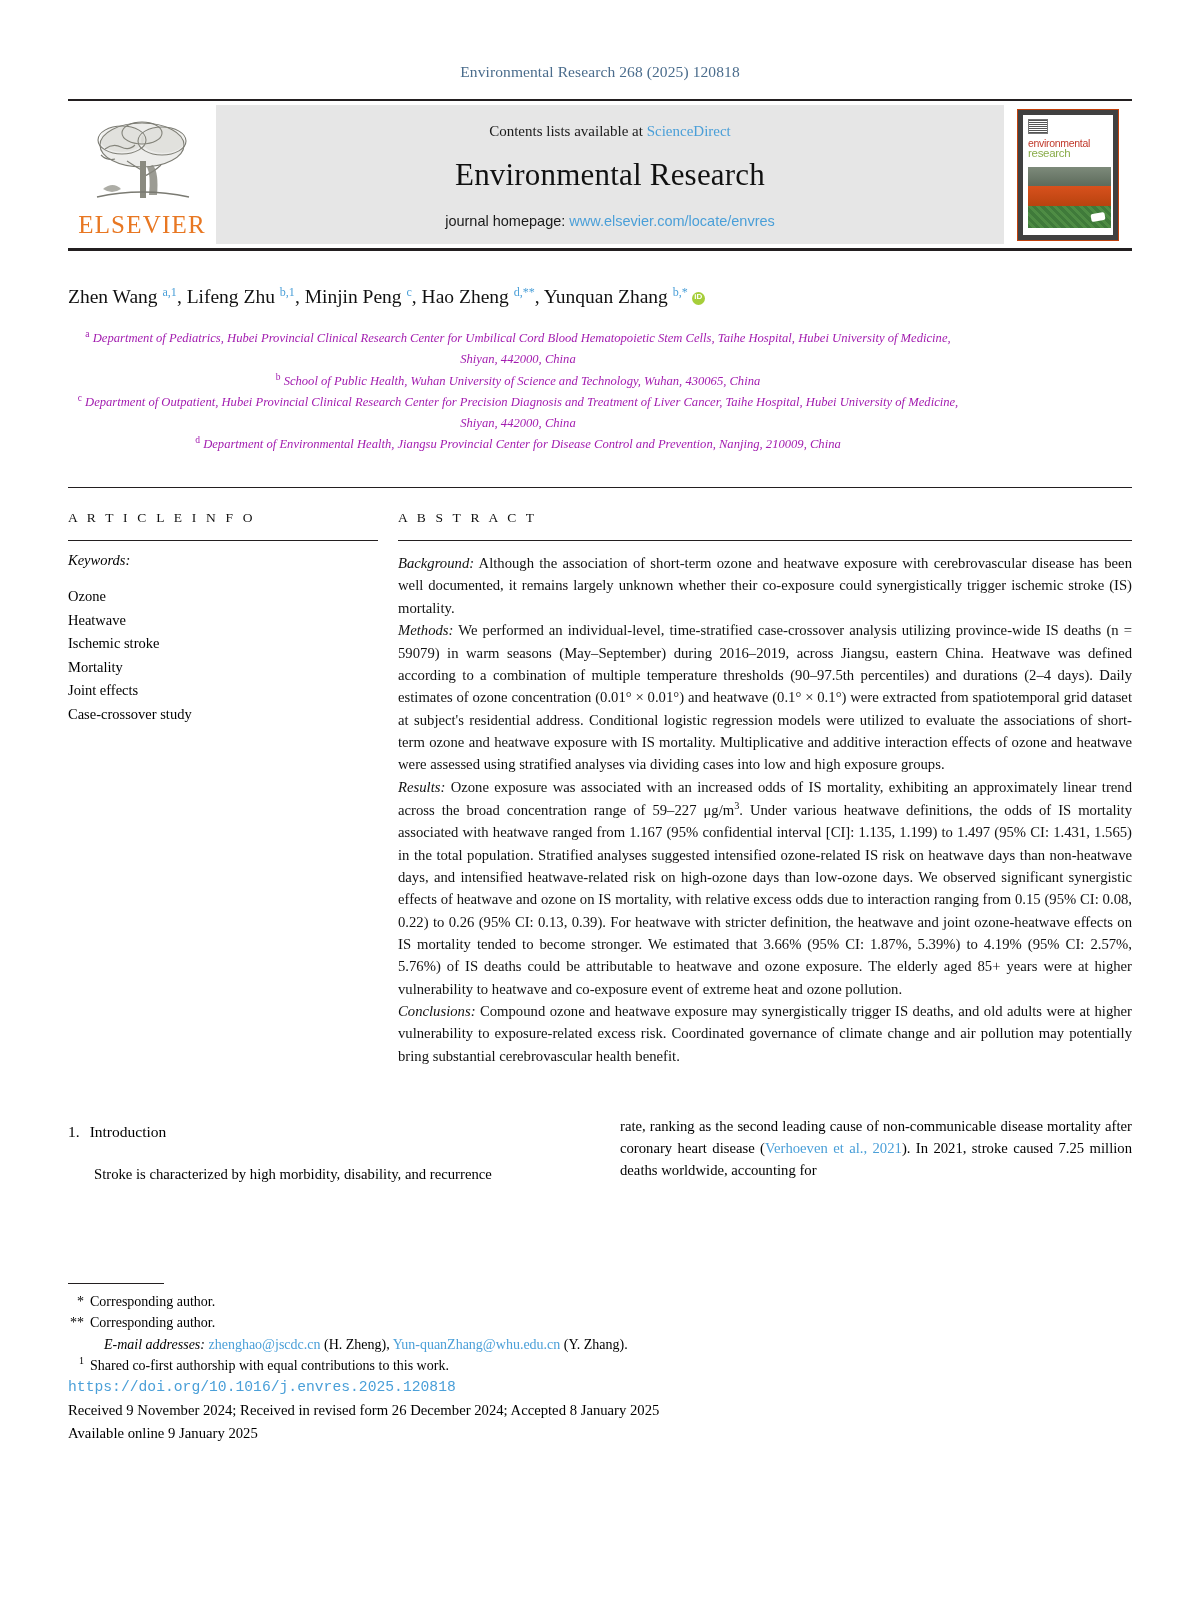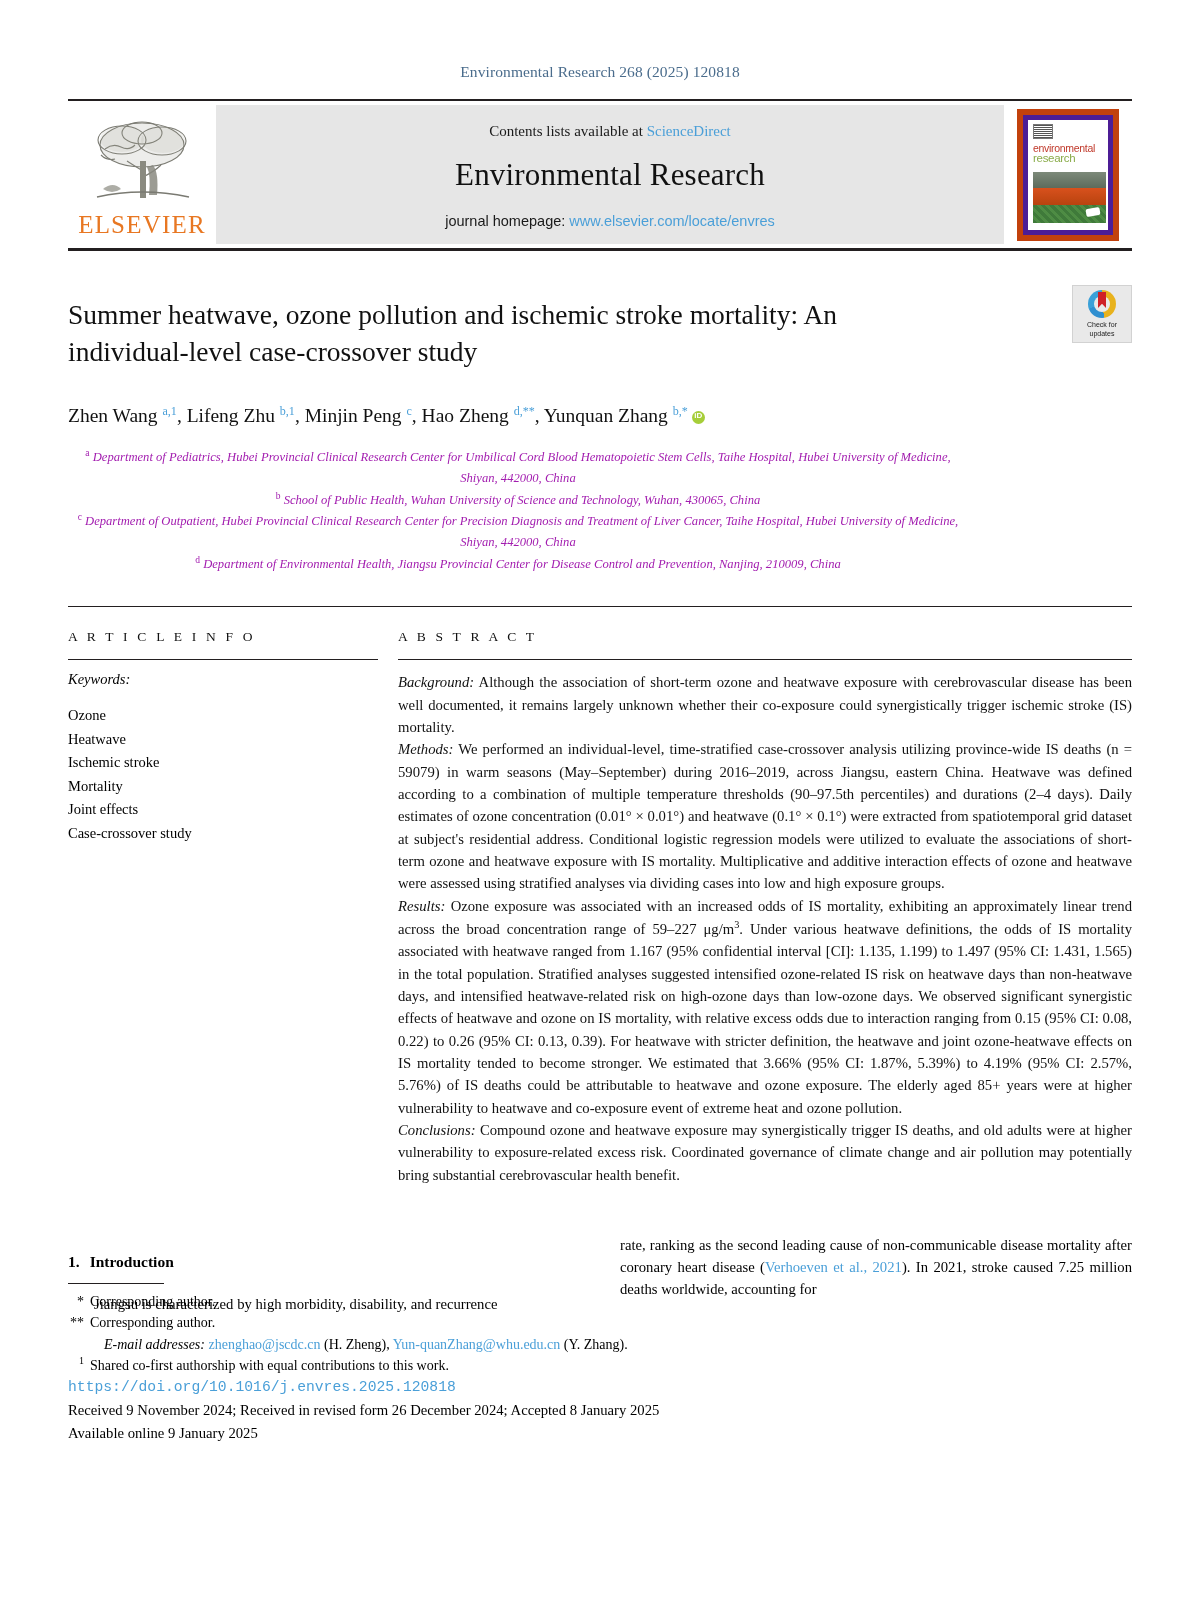--- a/index.html
+++ b/index.html
@@ -83,22 +83,22 @@
   .masthead-cover {
     width: 128px;
     flex: 0 0 128px;
     display: flex;
     align-items: center;
     justify-content: center;
   }
   .cover-thumb {
     width: 102px;
     height: 132px;
-    border: 6px solid #c2410c;
-    background: #4c1d95;
+    border: 1px solid #c2410c;
+    background: #404040;
     position: relative;
     overflow: hidden;
     padding: 5px;
   }
   .cover-inner { width: 100%; height: 100%; background: #fff; position: relative; overflow: hidden; }
   .cover-elsevier-mark {
     position: absolute; top: 4px; left: 5px; width: 20px; height: 15px;
     background: repeating-linear-gradient(to bottom, #555 0 1px, #fff 1px 2px);
     border: 1px solid #777;
   }
@@ -212,21 +212,21 @@
   .abstract-body i { font-style: italic; }
   sup.sm { font-size: 0.7em; vertical-align: super; }
 
   
   .body-cols {
     margin: 48px 68px 0 68px;
     display: flex;
     gap: 40px;
   }
   .body-col { flex: 1 1 0; font-size: 14.7px; line-height: 1.5; text-align: justify; }
-  .sec-title { font-weight: bold; font-size: 15.5px; margin: 16px 0 20px 0; }
+  .sec-title { font-weight: normal; font-size: 15.5px; margin: 5px 0 20px 0; }
   .sec-title .num { margin-right: 10px; }
   .indent { text-indent: 26px; margin: 0; }
 
   
   .footnotes {
     position: absolute;
     left: 68px;
     right: 68px;
     top: 1283px;
     font-size: 14px;
@@ -302,32 +302,20 @@
             <div class="cover-band band-grey"></div>
             <div class="cover-band band-red"></div>
             <div class="cover-band band-green"></div>
             <div class="plane"></div>
           </div>
         </div>
       </div>
     </div>
   </div>
 
-  <div class="title-block">
-    <h1 class="paper-title">Summer heatwave, ozone pollution and ischemic stroke mortality: An individual-level case-crossover study</h1>
-    <div class="crossmark">
-      <div class="crossmark-ring">
-        <span class="crossmark-flag"></span>
-      </div>
-      <div class="crossmark-text">
-        <div>Check for</div>
-        <div>updates</div>
-      </div>
-    </div>
-  </div>
 
   <div class="authors">
     <span>Zhen Wang <sup>a,1</sup>, Lifeng Zhu <sup>b,1</sup>, Minjin Peng <sup>c</sup>, Hao Zheng <sup>d,**</sup>, Yunquan Zhang <sup>b,*</sup></span><span class="orcid"></span>
   </div>
 
   <div class="affiliations">
     <div><span class="aff-mark">a</span> <span>Department of Pediatrics, Hubei Provincial Clinical Research Center for Umbilical Cord Blood Hematopoietic Stem Cells, Taihe Hospital, Hubei University of Medicine, Shiyan, 442000, China</span></div>
     <div><span class="aff-mark">b</span> <span>School of Public Health, Wuhan University of Science and Technology, Wuhan, 430065, China</span></div>
     <div><span class="aff-mark">c</span> <span>Department of Outpatient, Hubei Provincial Clinical Research Center for Precision Diagnosis and Treatment of Liver Cancer, Taihe Hospital, Hubei University of Medicine, Shiyan, 442000, China</span></div>
     <div><span class="aff-mark">d</span> <span>Department of Environmental Health, Jiangsu Provincial Center for Disease Control and Prevention, Nanjing, 210009, China</span></div>
@@ -357,21 +345,21 @@
         <p><i>Conclusions:</i><span> Compound ozone and heatwave exposure may synergistically trigger IS deaths, and old adults were at higher vulnerability to exposure-related excess risk. Coordinated governance of climate change and air pollution may potentially bring substantial cerebrovascular health benefit.</span></p>
       </div>
     </div>
   </div>
 
   <div class="body-cols">
     <div class="body-col">
       <div class="sec-title">
         <span class="num">1.</span><span>Introduction</span>
       </div>
-      <p class="indent">Jiangsu is characterized by high morbidity, disability, and recurrence</p>
+      <p class="indent">Stroke is characterized by high morbidity, disability, and recurrence</p>
     </div>
     <div class="body-col">
       <p style="margin:0;"><span>rate, ranking as the second leading cause of non-communicable disease mortality after coronary heart disease (</span><span class="link">Verhoeven et al., 2021</span><span>). In 2021, stroke caused 7.25 million deaths worldwide, accounting for</span></p>
     </div>
   </div>
 
   <div class="footnotes">
     <hr class="fn-rule">
     <div class="fn-line">
       <span class="fn-mark">*</span><span>Corresponding author.</span>

